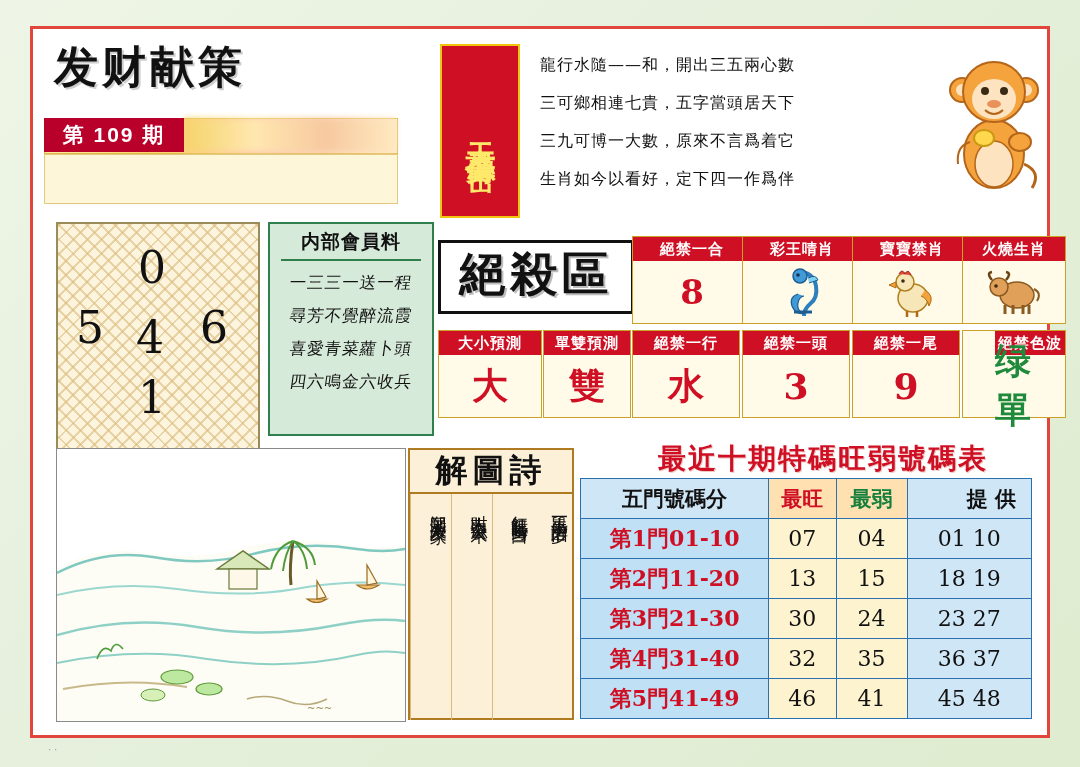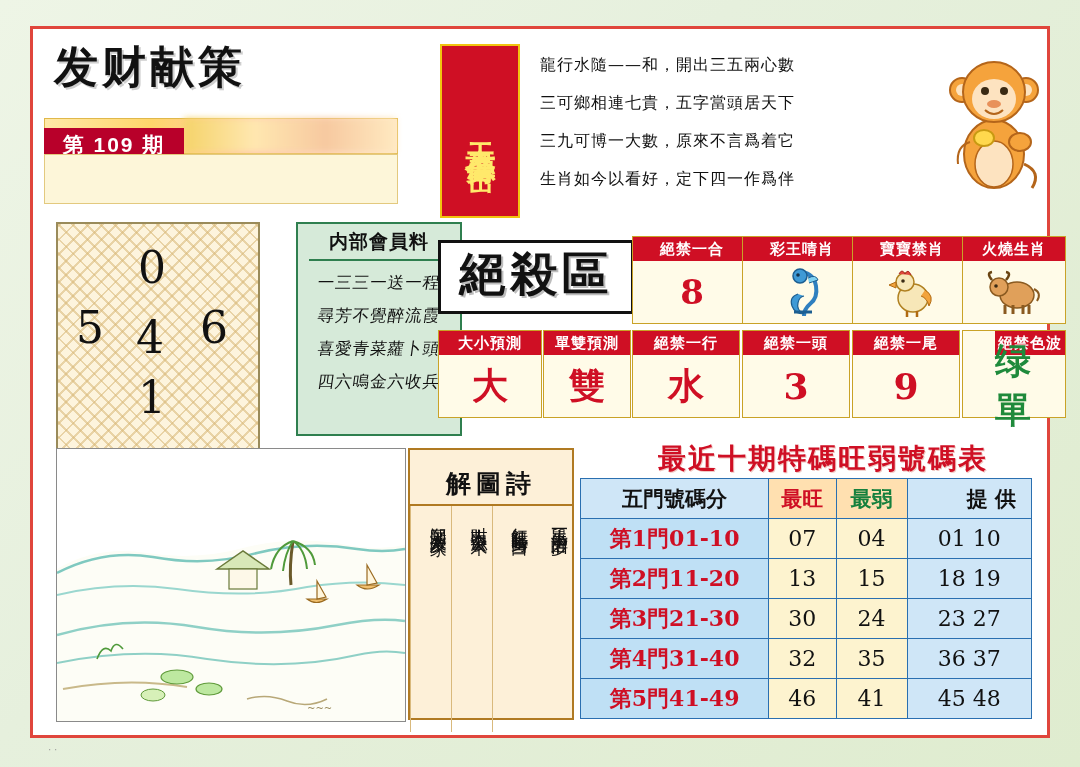--- a/index.html
+++ b/index.html
@@ -31,21 +31,21 @@
     font-weight:bold; font-size:44px; letter-spacing:4px;
     color:#111; 
     text-shadow: 2px 2px 0 #cfcfcf;
   }
   .issue-bar {
     position:absolute; left:0px; top:82px; width:352px; height:34px;
     background:linear-gradient(90deg,#ffe9a8 0%, #ffd66b 30%, #ffc6b0 60%, #ffe9c9 100%);
     border:1px solid #e0b84a;
   }
   .issue-tag {
-    position:absolute; left:0px; top:92px; width:140px; height:34px;
+    position:absolute; left:0px; top:82px; width:140px; height:34px;
     background:#b8002a; color:#fff;
     font-size:21px; font-weight:bold; letter-spacing:2px;
     display:flex; align-items:center; justify-content:center;
   }
   .blur-bar {
     position:absolute; left:140px; top:82px; width:212px; height:34px;
     background:linear-gradient(90deg,#f5d36a,#ffe7b0,#f7c9a0,#ffe9c0);
     filter:blur(3px);
   }
   .sub-bar {
@@ -86,21 +86,21 @@
   .numgrid div { position:absolute; font-family:"DejaVu Serif", serif; font-size:44px; color:#111; }
   .n0 { left:80px; top:18px; }
   .n5 { left:18px; top:78px; }
   .n4 { left:78px; top:88px; }
   .n6 { left:142px; top:78px; }
   .n1 { left:80px; top:148px; }
 
   
   .memberbox {
     position:absolute; left:268px; top:222px; width:162px; height:210px;
-    background:#d6ead9; border:2px solid #2f7f4f;margin-left:28px;
+    background:#d6ead9; border:2px solid #2f7f4f;
   }
   .memberbox .mb-title {
     text-align:center; font-family:"DejaVu Serif", serif;
     font-size:19px; font-weight:bold; color:#111; padding-top:5px; letter-spacing:1px;
   }
   .memberbox .mb-rule { width:140px; height:2px; background:#2f7f4f; margin:4px auto 0; }
   .memberbox .mb-line {
     text-align:center; font-family:"DejaVu Serif", serif;
     font-size:16.5px; color:#111; margin-top:11px; letter-spacing:1px;
     transform:skewX(-8deg);
@@ -202,22 +202,22 @@
   }
 
   
   .jts {
     position:absolute; left:408px; top:448px; width:166px; height:272px;
     border:2px solid #b07a22; background:#fdf0d8; box-sizing:border-box;
   }
   .jts .jts-title {
     height:42px; border-bottom:2px solid #b07a22;
     display:flex; align-items:center; justify-content:center;
-    font-family:"DejaVu Serif", serif; font-weight:bold; font-size:25px;
-    letter-spacing:5px; color:#111; background:#fdf0d8;margin-top:12px;
+    font-family:"DejaVu Serif", serif; font-weight:bold; font-size:32px;
+    letter-spacing:5px; color:#111; background:#fdf0d8;
   }
   .jts .jts-cols { display:flex; flex-direction:row-reverse; height:226px; }
   .jts .jts-col {
     flex:1; border-left:1px solid #d9b97c;
     writing-mode:vertical-rl;
     font-family:"DejaVu Serif", serif; font-size:17px;
     padding:8px 0 0 0;
     color:#111; letter-spacing:2px;
     display:flex; justify-content:flex-start; align-items:flex-start;
   }

